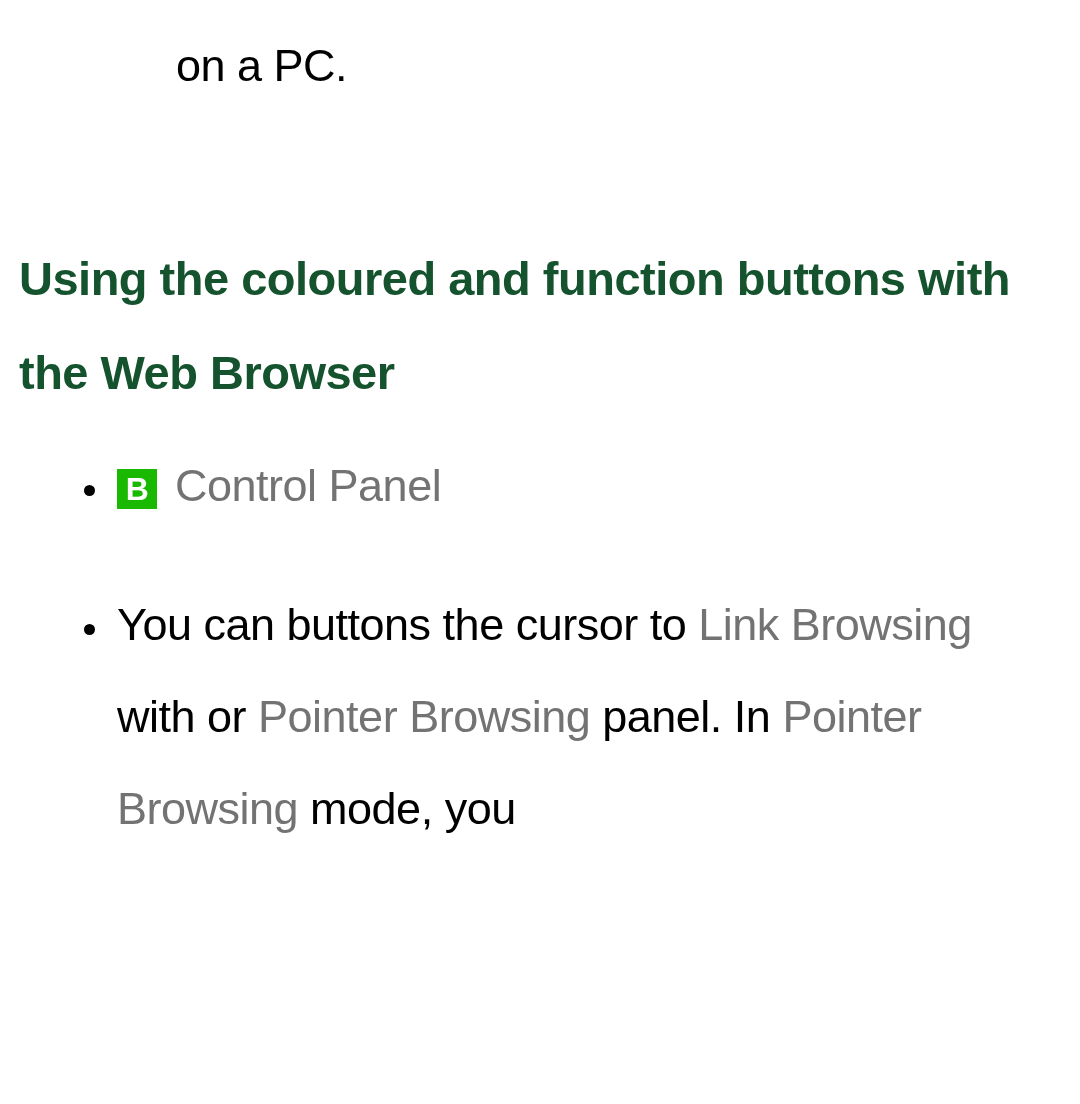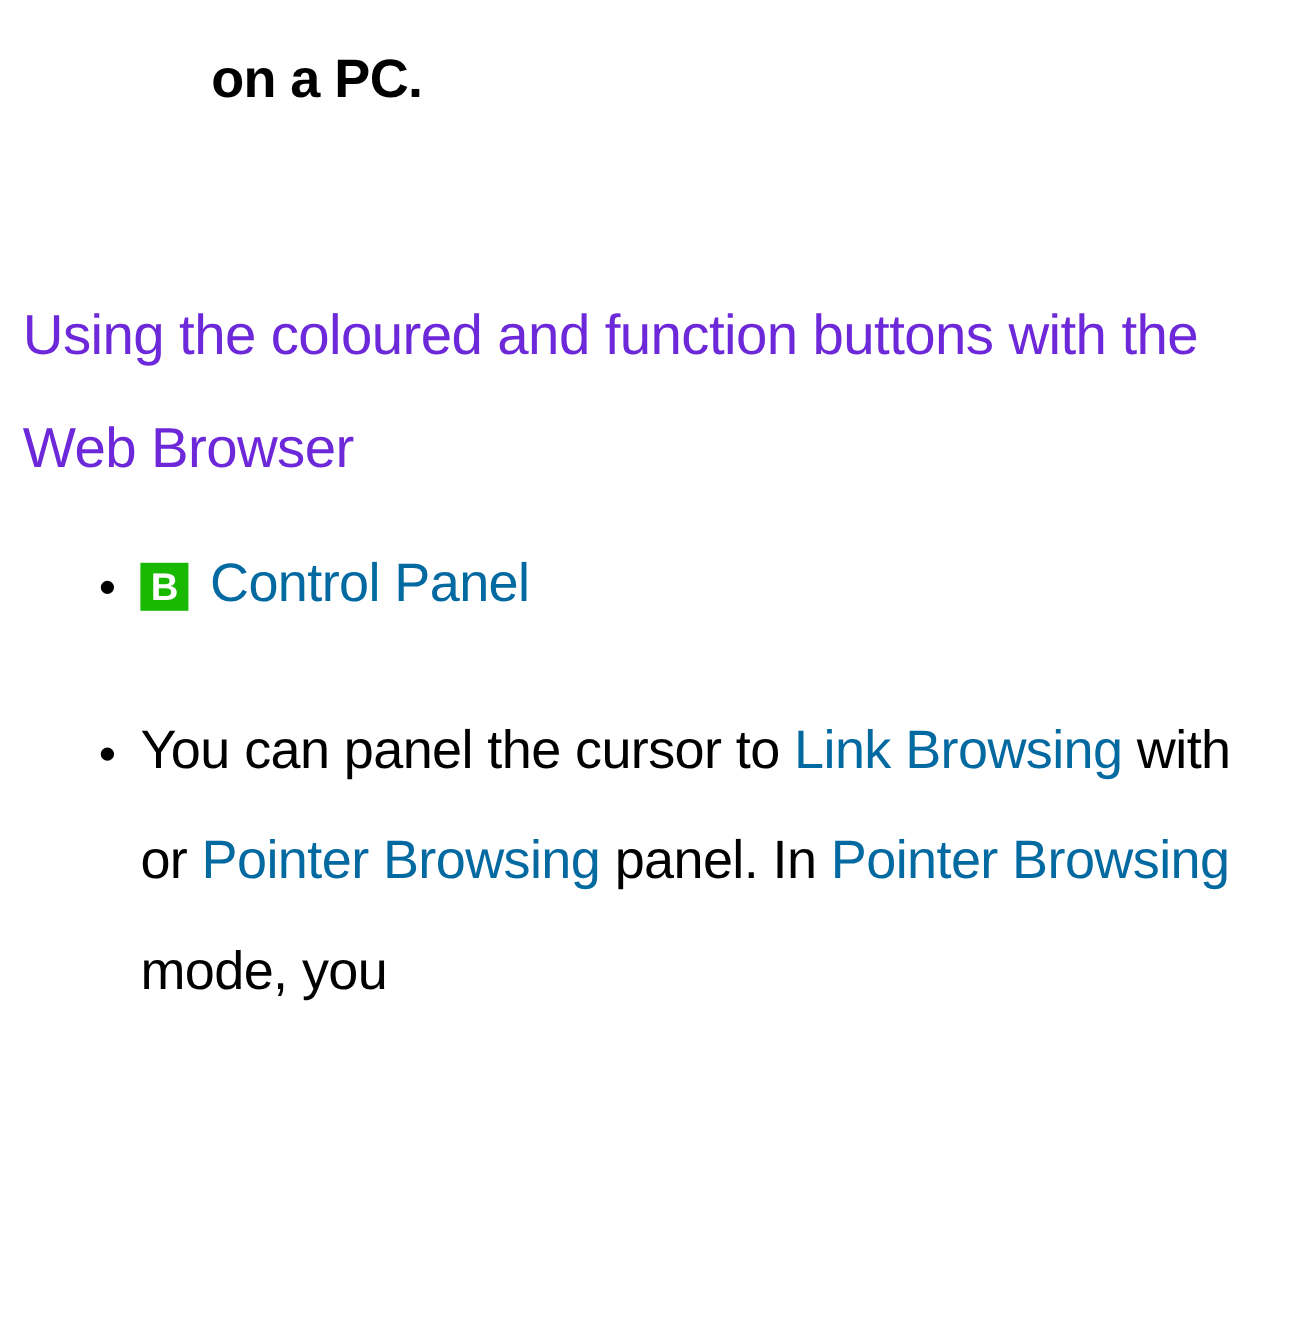--- a/index.html
+++ b/index.html
@@ -18,26 +18,25 @@
     letter-spacing: -0.5px;
   }
   .content {
     padding-left: 19px;
     padding-right: 19px;
     padding-top: 20px;
   }
   .fragment {
     padding-left: 157px;
     margin-bottom: 120px;
-    font-weight: bold;
   }
   .section-heading {
-    color: #6d28d9;
+    color: #14532d;
     font-size: 47px;
-    font-weight: 400;
+    font-weight: 700;
     margin-bottom: 20px;
     line-height: 2.0;
   }
   ul.button-list {
     list-style-type: disc;
     padding-left: 94px;
     margin: 0;
   }
   ul.button-list > li {
     padding-left: 4px;
@@ -55,21 +54,21 @@
     color: #ffffff;
     font-family: Arial, sans-serif;
     font-weight: 700;
     font-size: 32px;
     vertical-align: 1px;
     line-height: 1;
     margin-right: 6px;
   }
   .badge-green { background: #18b900; }
   .badge-orange { background: #ff9c00; }
-  .term { color: #0369a1; }
+  .term { color: #737373; }
   .item-desc {
     margin-top: 0px;
     padding-right: 10px;
   }
 </style>
 </head>
 <body>
 
 <div class="content">
 
@@ -81,18 +80,18 @@
 
     <li>
       <div>
         <span class="button-badge badge-green">B</span>
         <span class="term">Control Panel</span>
       </div>
     </li>
 
     <li>
       <div class="item-desc">
-        <span>You can panel the cursor to </span><span class="term">Link Browsing</span><span> with or </span><span class="term">Pointer Browsing</span><span> panel. In </span><span class="term">Pointer Browsing</span><span> mode, you</span>
+        <span>You can buttons the cursor to </span><span class="term">Link Browsing</span><span> with or </span><span class="term">Pointer Browsing</span><span> panel. In </span><span class="term">Pointer Browsing</span><span> mode, you</span>
       </div>
     </li>
 
   </ul>
 </div>
 
 </body></html>

